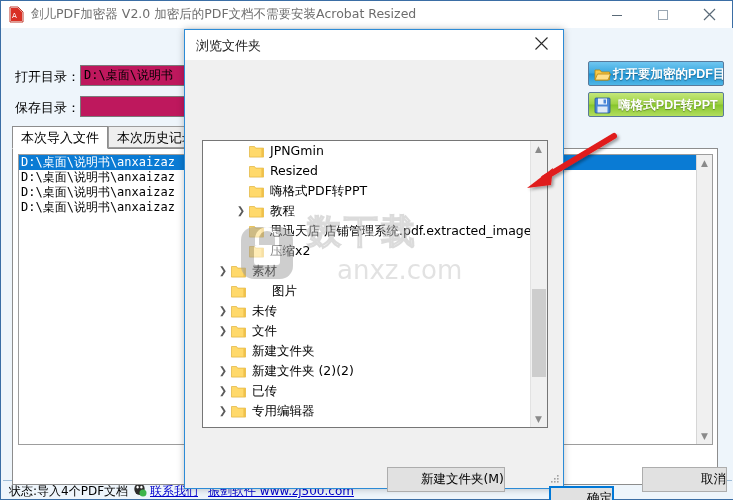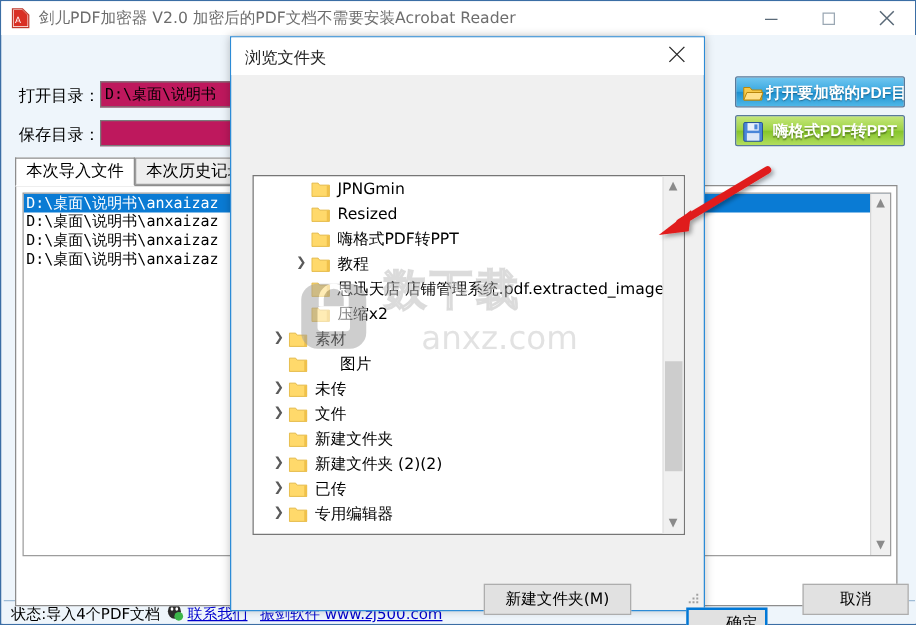--- a/index.html
+++ b/index.html
@@ -373,20 +373,21 @@
     position: absolute;
     height: 25px;
     background: #e1e1e1;
     border: 1px solid #adadad;
     box-sizing: border-box;
     font-size: 12.5px;
     color: #000;
     cursor: default;
     font-family: "DejaVu Sans", "Liberation Sans", sans-serif;
     padding: 0;
+    text-align: right;
   }
   #btn-newfolder { left: 202px; top: 437px; width: 118px; }
   #btn-ok {
     left: 364px; top: 456px; width: 65px;
     border: 2px solid #0078d7;
     padding-left: 24px;
   }
   #btn-cancel { left: 457px; top: 437px; width: 85px; }
 
   
@@ -412,21 +413,21 @@
 <div id="app-window">
 
   <div id="title-bar">
     <span id="app-icon">
       <svg width="17" height="17" viewBox="0 0 17 17">
         <path d="M2 1 h8 l5 5 v10 h-13 z" fill="#ffffff" stroke="#c0392b" stroke-width="1"></path>
         <path d="M3 2 h7 l4 4 v9 h-11 z" fill="#d93025"></path>
         <text x="4" y="12" font-size="7" fill="#ffffff" font-family="DejaVu Sans">A</text>
       </svg>
     </span>
-    <span id="title-text">剑儿PDF加密器  V2.0 加密后的PDF文档不需要安装Acrobat Reader</span>
+    <span id="title-text">剑儿PDF加密器  V2.0 加密后的PDF文档不需要安装Acrobat Resized</span>
 
     <button class="winbtn" id="btn-min">
       <svg width="12" height="12" viewBox="0 0 12 12">
           <rect x="1" y="6" width="10" height="1" fill="#5a6a78"></rect>
         </svg>
     </button>
     <button class="winbtn" id="btn-max">
       <svg width="12" height="12" viewBox="0 0 12 12">
           <rect x="1.5" y="1.5" width="9" height="9" fill="none" stroke="#9aa7b3" stroke-width="1"></rect>
         </svg>

